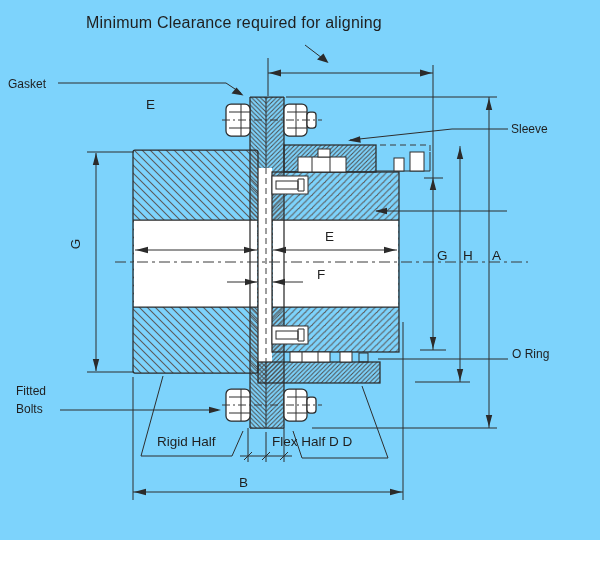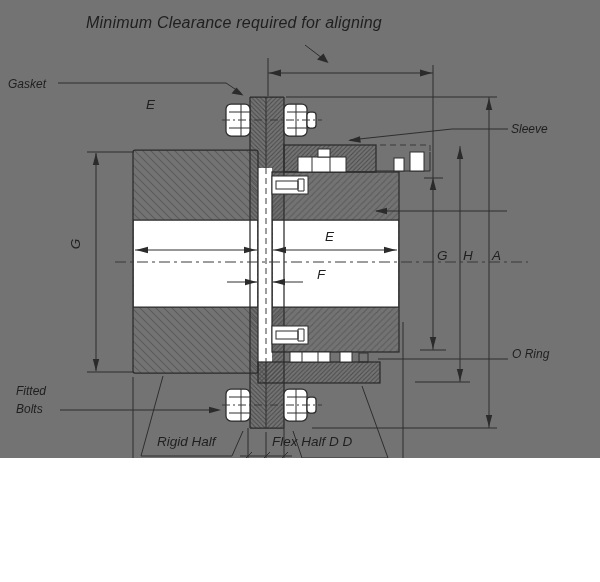--- a/index.html
+++ b/index.html
@@ -1,17 +1,17 @@
 <!DOCTYPE html>
 <html><head>
 <meta charset="utf-8">
 <style>
   html,body{margin:0;padding:0;background:#ffffff;}
-  .stage{position:relative;width:600px;height:458px;background:#737373;overflow:hidden;
-         font-family:"Liberation Sans", sans-serif;font-style:italic;}
+  .stage{position:relative;width:600px;height:540px;background:#7dd3fc;overflow:hidden;
+         font-family:"Liberation Sans", sans-serif;}
   svg{position:absolute;left:0;top:0;}
   text{fill:#1f1f1f;}
   .t-title{font-size:16px;letter-spacing:.2px;}
   .t-lab{font-size:12px;}
   .t-dim{font-size:13.5px;}
   .ln{stroke:#2b2b2b;stroke-width:1.25;fill:none;}
   .thin{stroke:#2e2e2e;stroke-width:1;fill:none;}
   .cl{stroke:#3a3a3a;stroke-width:1;fill:none;stroke-dasharray:11 4 3 4;}
   .hid{stroke:#3a3a3a;stroke-width:1;fill:none;stroke-dasharray:6 4;}
   .ah{fill:#2b2b2b;stroke:none;}

